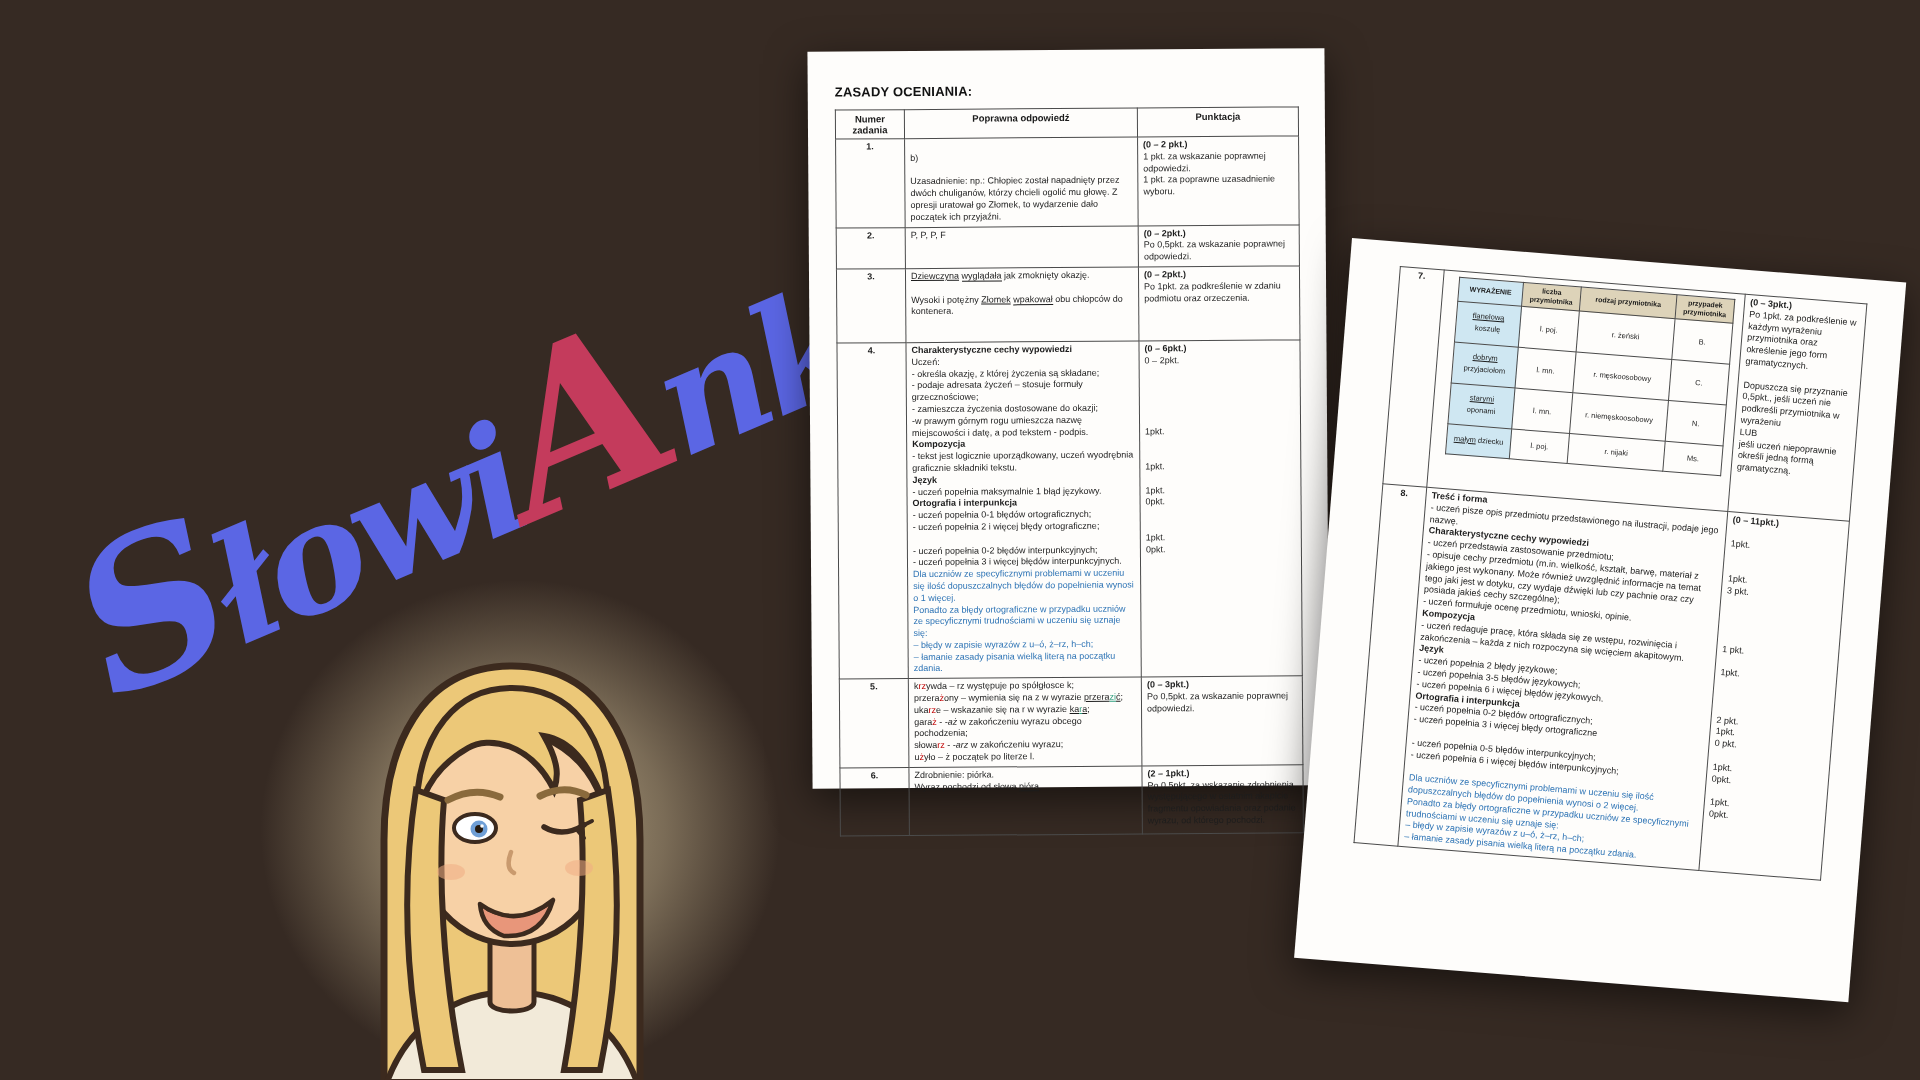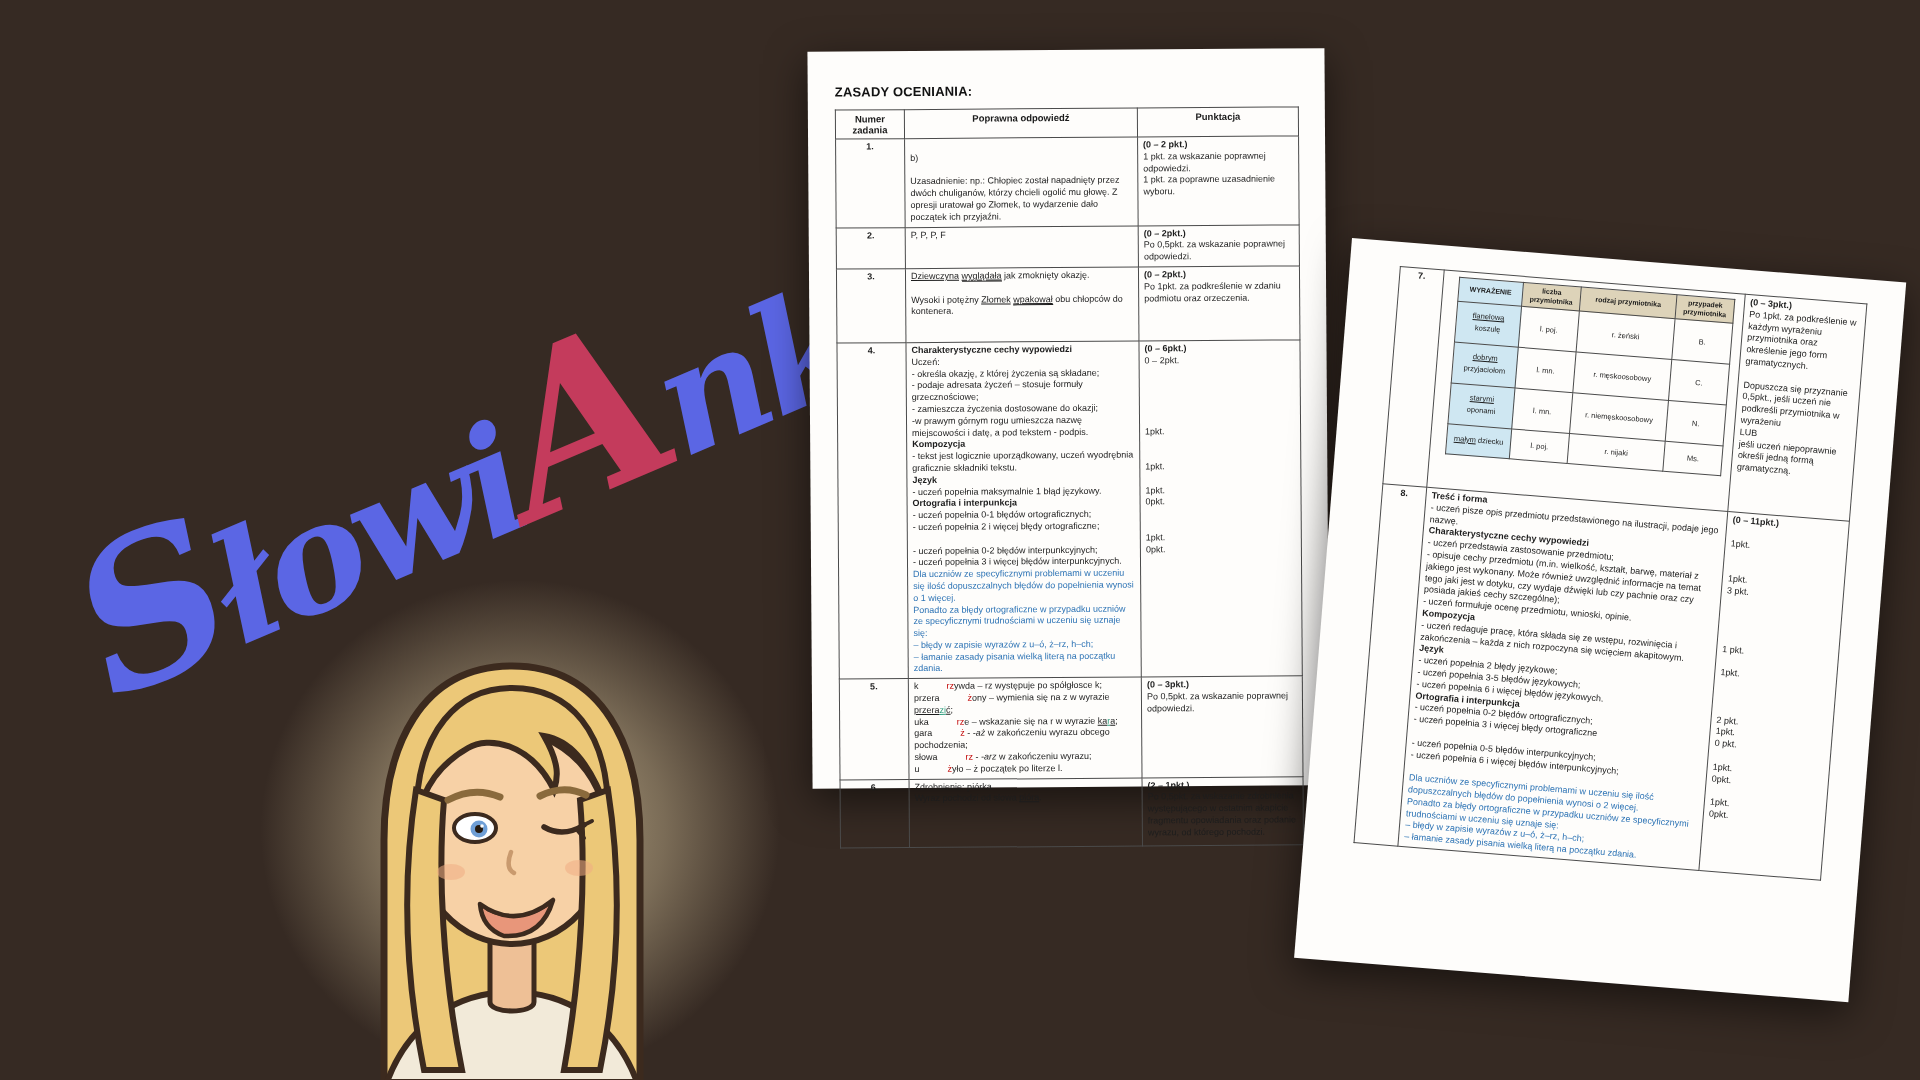--- a/index.html
+++ b/index.html
@@ -24,23 +24,23 @@
   .p2-inner{padding:24px 24px 0 50px;}
   .doc-title{font-weight:bold;font-size:13px;color:#121212;margin-bottom:10px;letter-spacing:.2px;}
   table.doc{border-collapse:collapse;table-layout:fixed;}
   table.doc th,table.doc td{border:1px solid #4b4b4b;vertical-align:top;}
   table.doc th{font-size:9.5px;font-weight:bold;text-align:center;padding:3px 2px;color:#1a1a1a;}
   table.doc td{padding:2px 5px 3px 5px;font-size:9px;line-height:11.8px;color:#1d1d1d;}
   td.num{text-align:center;font-weight:bold;font-size:9.5px;}
   .tl{min-height:11.8px;white-space:normal;}
   .b{font-weight:bold;}
   .u{text-decoration:underline;}
-  .uu{text-decoration:underline;border-bottom:1px solid currentColor;}
+  .uu{border-bottom:1px solid currentColor;}
   .i{font-style:italic;}
-  .red{color:#c00000;margin-left:28px;}
+  .red{color:#c00000;}
   .grn{color:#2e9e7e;}
   .blu{color:#2e74b5;}
   
   table.gram{border-collapse:collapse;table-layout:fixed;margin:3px 0 4px 10px;}
   table.gram th,table.gram td{border:1px solid #4b4b4b;text-align:center;vertical-align:middle;}
   table.gram th{font-size:7px;font-weight:bold;padding:3px 1px;line-height:8.5px;color:#1a1a1a;}
   table.gram td{font-size:7.5px;padding:3px 2px;line-height:9px;color:#1d1d1d;}
   .hd-blue{background:#cfe7f2;}
   .hd-tan{background:#ddd3b9;}
   .cell-blue{background:#cfe7f2;}

